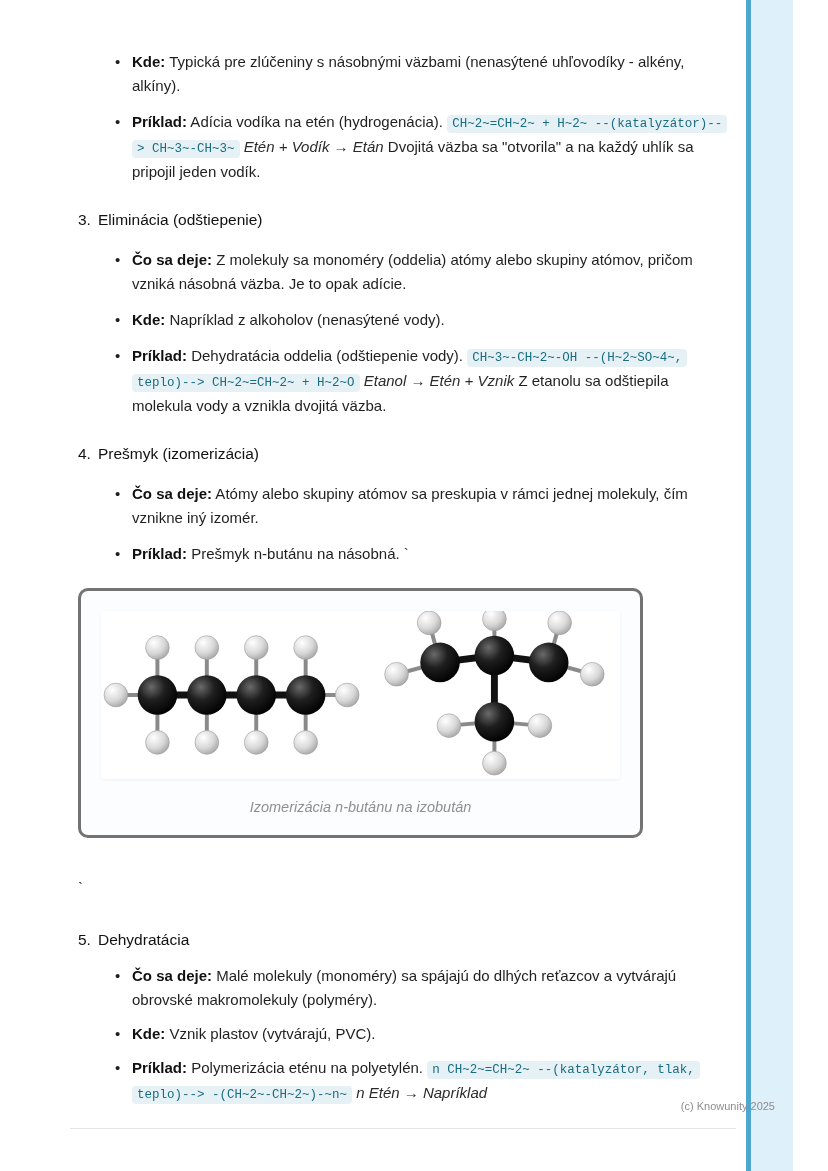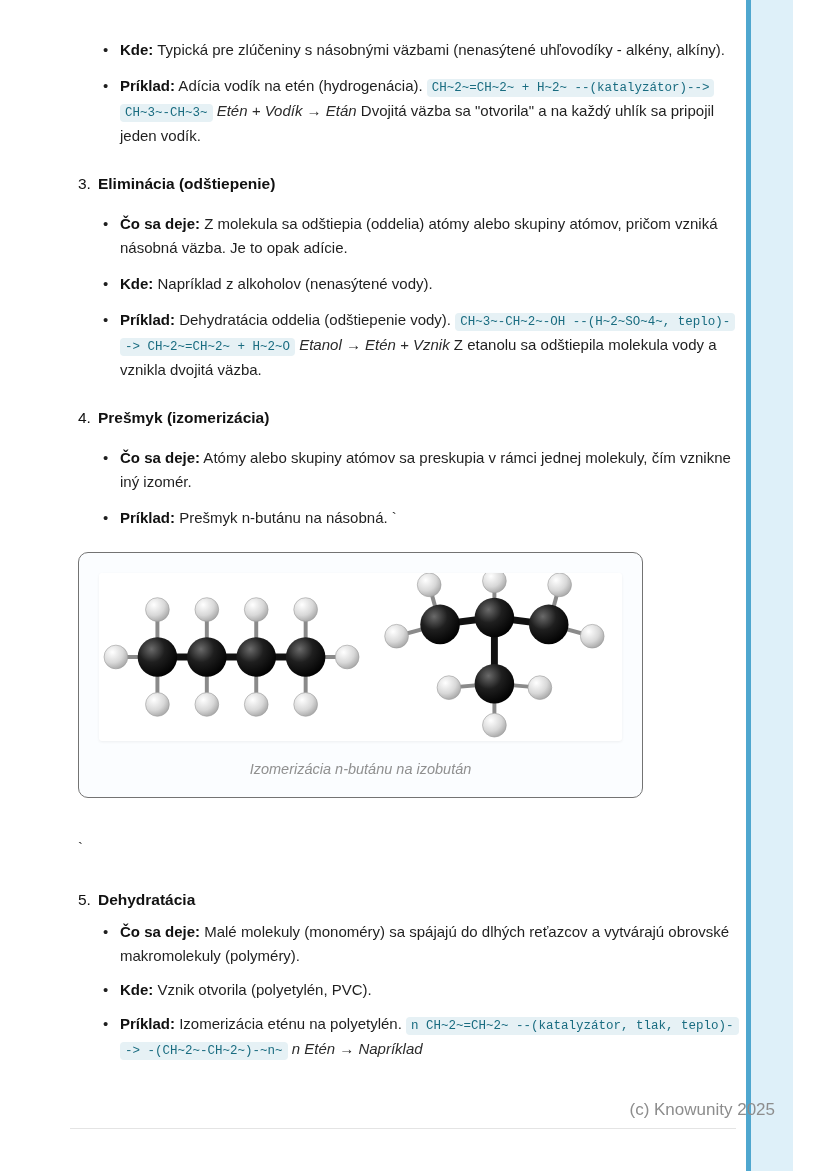--- a/index.html
+++ b/index.html
@@ -6,47 +6,47 @@
   body{
     width:828px;height:1171px;position:relative;overflow:hidden;
     background:#ffffff;
     font-family:"Liberation Sans",sans-serif;
     color:#1f1f1f;
   }
   
   .stripe{position:absolute;left:751px;top:0;width:42px;height:1171px;background:#def0f9;z-index:0;}
   .stripe-line{position:absolute;left:746px;top:0;width:5px;height:1171px;background:#4fa7cf;z-index:1;}
   .divider{position:absolute;left:70px;top:1128px;width:666px;height:1px;background:#e4e4e4;z-index:2;}
-  .copyright{position:absolute;top:1100px;right:53px;font-size:17px;color:#8d8d8d;z-index:3;}
+  .copyright{position:absolute;top:1100px;right:53px;font-size:11px;color:#8d8d8d;z-index:3;}
 
   .content{position:absolute;left:78px;top:38px;width:658px;font-size:15px;line-height:24px;z-index:2;}
 
   .heading{display:flex;gap:7px;font-size:15.5px;margin:24px 0 16px 0;color:#111;}
-  .heading .ttl{font-weight:700;}
+  .heading .ttl{font-weight:400;}
   .heading.tight{margin-bottom:8px;margin-top:28px;}
 
-  ul.bullets{list-style:none;margin:0;padding:0 0 0 23px;}
+  ul.bullets{list-style:none;margin:12px;padding:0 0 0 23px;}
   ul.bullets li{position:relative;padding-left:19px;margin-bottom:12px;}
   ul.bullets li::before{content:"\2022";position:absolute;left:2px;top:0;color:#1f1f1f;}
   ul.bullets.compact li{margin-bottom:10px;}
 
   .b{font-weight:700;color:#111;}
   em{color:#2b2b2b;}
 
   code.chip{
     font-family:"Liberation Mono","DejaVu Sans Mono",monospace;
     font-size:12.5px;line-height:21px;
     background:#e6f1f5;color:#196c80;
     padding:2px 5px;border-radius:4px;
     -webkit-box-decoration-break:clone;box-decoration-break:clone;
   }
 
   .figure-card{
     margin:22px 0 0 -8px;width:565px;box-sizing:border-box;
-    border:1px solid #737373;background:#fbfdff;border-radius:10px;
+    border:3px solid #737373;background:#fbfdff;border-radius:10px;
     padding:20px 20px 16px 20px;
   }
   .figure-img{
     background:#ffffff;height:168px;border-radius:3px;
     display:flex;align-items:center;justify-content:center;
     box-shadow:0 1px 3px rgba(0,0,0,0.06);
   }
   .figcaption{text-align:center;font-style:italic;color:#909090;font-size:14.5px;margin-top:16px;}
 
   .stray{margin-top:38px;height:24px;}
@@ -56,30 +56,30 @@
 
 <div class="stripe"></div>
 <div class="stripe-line"></div>
 <div class="divider"></div>
 <div class="copyright">(c) Knowunity 2025</div>
 
 <div class="content">
 
   <ul class="bullets">
     <li><span class="b">Kde:</span><span> Typická pre zlúčeniny s násobnými väzbami (nenasýtené uhľovodíky - alkény, alkíny).</span></li>
-    <li><span class="b">Príklad:</span><span> Adícia vodík na etén (hydrogenácia). </span><code class="chip">CH~2~=CH~2~ + H~2~ --(katalyzátor)--&gt; CH~3~-CH~3~</code><em> Etén + Vodík → Etán</em><span> Dvojitá väzba sa "otvorila" a na každý uhlík sa pripojil jeden vodík.</span></li>
+    <li><span class="b">Príklad:</span><span> Adícia vodíka na etén (hydrogenácia). </span><code class="chip">CH~2~=CH~2~ + H~2~ --(katalyzátor)--&gt; CH~3~-CH~3~</code><em> Etén + Vodík → Etán</em><span> Dvojitá väzba sa "otvorila" a na každý uhlík sa pripojil jeden vodík.</span></li>
   </ul>
 
   <div class="heading">
     <span class="num">3.</span>
     <span class="ttl">Eliminácia (odštiepenie)</span>
   </div>
 
   <ul class="bullets">
-    <li><span class="b">Čo sa deje:</span><span> Z molekula sa odštiepia (oddelia) atómy alebo skupiny atómov, pričom vzniká násobná väzba. Je to opak adície.</span></li>
+    <li><span class="b">Čo sa deje:</span><span> Z molekuly sa monoméry (oddelia) atómy alebo skupiny atómov, pričom vzniká násobná väzba. Je to opak adície.</span></li>
     <li><span class="b">Kde:</span><span> Napríklad z alkoholov (nenasýtené vody).</span></li>
     <li><span class="b">Príklad:</span><span> Dehydratácia oddelia (odštiepenie vody). </span><code class="chip">CH~3~-CH~2~-OH --(H~2~SO~4~, teplo)--&gt; CH~2~=CH~2~ + H~2~O</code><em> Etanol → Etén + Vznik</em><span> Z etanolu sa odštiepila molekula vody a vznikla dvojitá väzba.</span></li>
   </ul>
 
   <div class="heading">
     <span class="num">4.</span>
     <span class="ttl">Prešmyk (izomerizácia)</span>
   </div>
 
   <ul class="bullets">
@@ -187,17 +187,17 @@
 
   <div class="stray">`</div>
 
   <div class="heading tight">
     <span class="num">5.</span>
     <span class="ttl">Dehydratácia</span>
   </div>
 
   <ul class="bullets compact">
     <li><span class="b">Čo sa deje:</span><span> Malé molekuly (monoméry) sa spájajú do dlhých reťazcov a vytvárajú obrovské makromolekuly (polyméry).</span></li>
-    <li><span class="b">Kde:</span><span> Vznik otvorila (polyetylén, PVC).</span></li>
-    <li><span class="b">Príklad:</span><span> Izomerizácia eténu na polyetylén. </span><code class="chip">n CH~2~=CH~2~ --(katalyzátor, tlak, teplo)--&gt; -(CH~2~-CH~2~)-~n~</code><em> n Etén → Napríklad</em></li>
+    <li><span class="b">Kde:</span><span> Vznik plastov (vytvárajú, PVC).</span></li>
+    <li><span class="b">Príklad:</span><span> Polymerizácia eténu na polyetylén. </span><code class="chip">n CH~2~=CH~2~ --(katalyzátor, tlak, teplo)--&gt; -(CH~2~-CH~2~)-~n~</code><em> n Etén → Napríklad</em></li>
   </ul>
 
 </div>
 
 </body></html>

